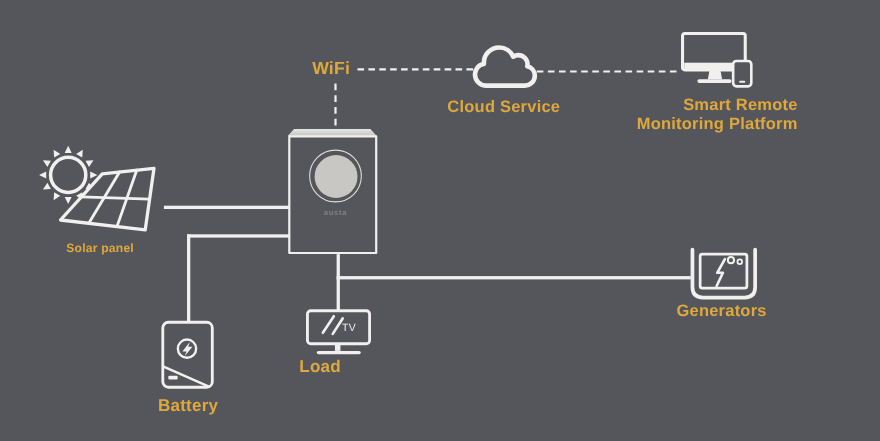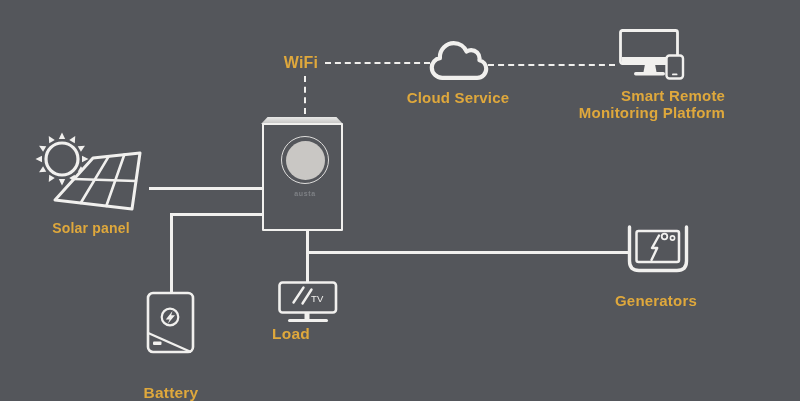--- a/index.html
+++ b/index.html
@@ -31,24 +31,24 @@
   
   .lbl{
     position:absolute;color:var(--yellow);font-weight:700;
     white-space:nowrap;transform:translateX(-50%);font-size:15px;
     letter-spacing:.2px;
     text-align:center;
   }
   #lbl-wifi{left:301px;top:54px;font-size:16px;}
   #lbl-cloud{left:458px;top:89px;}
   #lbl-platform{left:652px;top:88px;text-align:right;line-height:16.5px;}
-  #lbl-solar{left:91px;top:220px;font-size:14px;}
-  #lbl-battery{left:171px;top:361px;font-size:15.5px;margin-top:23px;}
+  #lbl-solar{left:91px;top:220px;font-size:11px;}
+  #lbl-battery{left:171px;top:361px;font-size:15.5px;}
   #lbl-load{left:291px;top:325px;font-size:15.5px;}
-  #lbl-generators{left:656px;top:292px;}
+  #lbl-generators{left:656px;top:274px;}
 
   
   .icon{position:absolute;}
   #icon-solar{left:35px;top:126px;}
   #icon-cloud{left:426px;top:38px;}
   #icon-platform{left:617px;top:27px;}
   #icon-battery{left:146px;top:291px;}
   #icon-load{left:277px;top:280px;}
   #icon-generators{left:624px;top:222px;}
 

